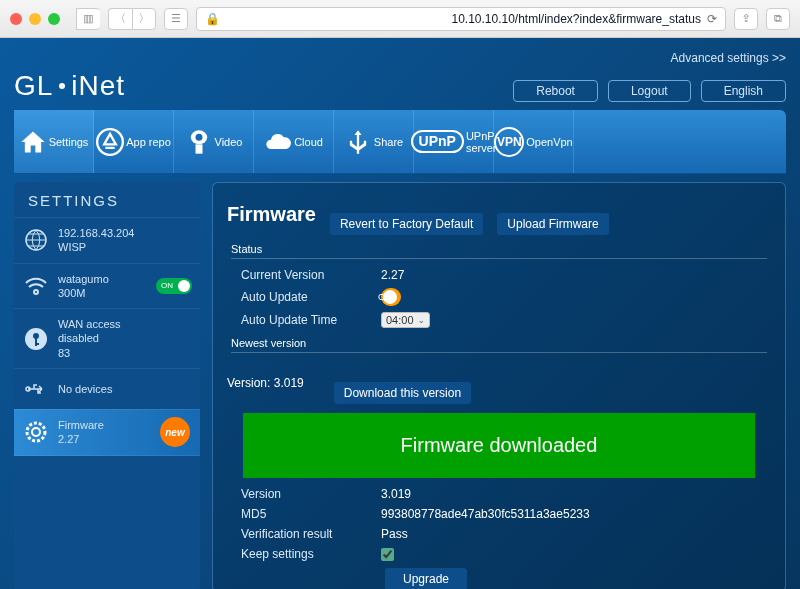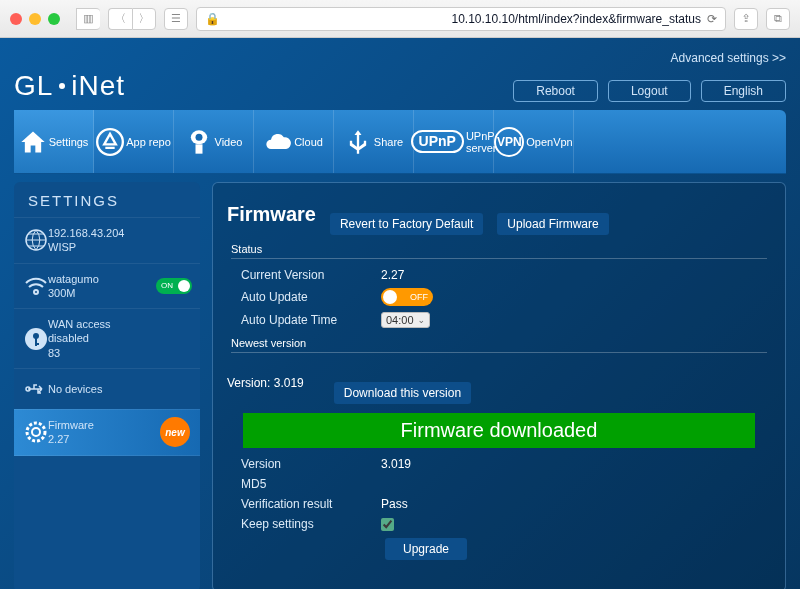--- a/index.html
+++ b/index.html
@@ -31,45 +31,45 @@
 .nav-item { width: 80px; display: flex; flex-direction: row; align-items: center; justify-content: center; gap: 2px; font-size: 11px; color: #fff; border-right: 1px solid rgba(255,255,255,0.15); cursor:pointer;}
 .nav-item svg, .nav-icon { width: 28px; height: 28px; fill:#fff;}
 .nav-item.active { background: linear-gradient(#3a97e0,#2178c0);}
 .nav-upnp { font-weight:bold; font-size:14px; border:2px solid #fff; border-radius:12px; padding:1px 6px; display:inline-block; line-height:1.2;}
 .nav-vpn { font-weight:bold; font-size:12px; border:2px solid #fff; border-radius:50%; width:30px;height:30px; display:flex;align-items:center;justify-content:center;}
 
 .body-row { display: flex; gap: 12px; margin-top: 8px; height: 410px;}
 
 .sidebar { width: 186px; background: #0d4e8a; border-radius: 6px; padding: 6px 0; overflow: hidden;}
 .sidebar-title { color: #cfe3f7; font-size: 15px; letter-spacing: 2px; padding: 4px 14px 8px; font-weight: 400;}
-.sb-item { display: flex; align-items: center; padding: 8px 10px; gap: 0; font-size: 11px; color: #cfe3f7; position: relative; border-top: 1px solid rgba(255,255,255,0.08); cursor:pointer;}
+.sb-item { display: flex; align-items: center; padding: 8px 10px; gap: 10px; font-size: 11px; color: #cfe3f7; position: relative; border-top: 1px solid rgba(255,255,255,0.08); cursor:pointer;}
 .sb-item:last-child { border-bottom: 1px solid rgba(255,255,255,0.08);}
 .sb-icon { width: 24px; height: 24px; flex-shrink:0; display:flex; align-items:center;justify-content:center;}
 .sb-icon svg { width: 24px; height: 24px; fill:#cfe3f7; }
 .sb-text { line-height: 1.3; }
 .sb-text .line2 { display:block; }
 .sb-toggle { position: absolute; right: 8px; width: 36px; height: 16px; background: #00b050; border-radius: 8px; font-size: 8px; color:#fff; display:flex; align-items:center; padding-left:5px;}
 .sb-toggle::after { content:""; position:absolute; right:2px; width:12px;height:12px;background:#fff;border-radius:50%;}
 .sb-item.active { background: linear-gradient(90deg,#2d8ad4,#1669b2); }
 .sb-item.active::before { content:""; position:absolute; left:-8px; top:50%; transform:translateY(-50%); border:8px solid transparent; border-right-color:#2d8ad4;}
 .new-badge { position: absolute; right: 10px; width: 30px; height: 30px; background: #ff7a00; border-radius: 50%; display:flex;align-items:center;justify-content:center; font-size:10px; font-style:italic; font-weight:bold; color:#fff;}
 
 .main { flex: 1; background: rgba(0,30,60,0.25); border: 1px solid rgba(120,180,230,0.4); border-radius: 6px; padding: 10px 14px; overflow-y: auto;}
 .main-title-row { display: flex; align-items: center; gap: 14px; margin-bottom: 8px;}
 .main-title { font-size: 20px; font-weight: bold; }
 .small-btn { background: #0d4e8a; border: none; color: #fff; font-size: 12px; padding: 4px 10px; border-radius: 3px; cursor:pointer;margin-top:20px;}
 .section-head { font-size: 11px; border-bottom: 1px solid rgba(255,255,255,0.25); padding-bottom: 3px; margin: 6px 4px;}
 .kv { display: flex; align-items: center; font-size: 12px; padding: 3px 0 3px 14px; gap: 10px;}
 .kv .k { width: 130px; color: #dceaf7;}
 .kv .v { color: #fff; }
-.off-toggle { width: 52px; height: 18px; background: #ff9900; border-radius: 9px; position: relative; color:#fff; font-size:9px; display:flex; align-items:center; justify-content:flex-end; padding-right:5px;}
+.off-toggle { width: 20px; height: 18px; background: #ff9900; border-radius: 9px; position: relative; color:#fff; font-size:9px; display:flex; align-items:center; justify-content:flex-end; padding-right:5px;}
 .off-toggle::before { content:""; position:absolute; left:2px; width:14px;height:14px;background:#fff;border-radius:50%;}
 .time-sel { background:#eee; border:1px solid #bbb; border-radius:3px; font-size:11px; padding:1px 4px; color:#333; display:inline-flex; align-items:center; gap:4px;}
 .time-sel::after { content:"⌄"; font-size:9px; color:#666;}
-.dl-banner { background: #00a000; text-align: center; font-size: 20px; padding: 6px; margin: 6px 16px;}
+.dl-banner { background: #00a000; text-align: center; font-size: 20px; padding: 21px; margin: 6px 16px;}
 .upgrade-btn { background:#0d4e8a; border:none; color:#fff; padding:4px 18px; border-radius:3px; font-size:12px; margin-left: 158px; margin-top:4px; cursor:pointer;}
 input.keep-chk { accent-color: #5a8; }
 </style>
 </head>
 <body>
 
 <div class="browser-chrome">
   <div class="traffic">
     <span class="tl-red"></span>
     <span class="tl-yel"></span>
@@ -241,20 +241,21 @@
       </div>
 
       <div class="dl-banner">Firmware downloaded</div>
 
       <div class="kv">
           <span class="k">Version</span>
           <span class="v">3.019</span>
         </div>
       <div class="kv">
           <span class="k">MD5</span>
+          <span class="v">993808778ade47ab30fc5311a3ae5233</span>
         </div>
       <div class="kv">
           <span class="k">Verification result</span>
           <span class="v">Pass</span>
         </div>
       <div class="kv">
           <span class="k">Keep settings</span>
           <input type="checkbox" class="keep-chk" checked="" style="">
         </div>
       <button class="upgrade-btn">Upgrade</button>

